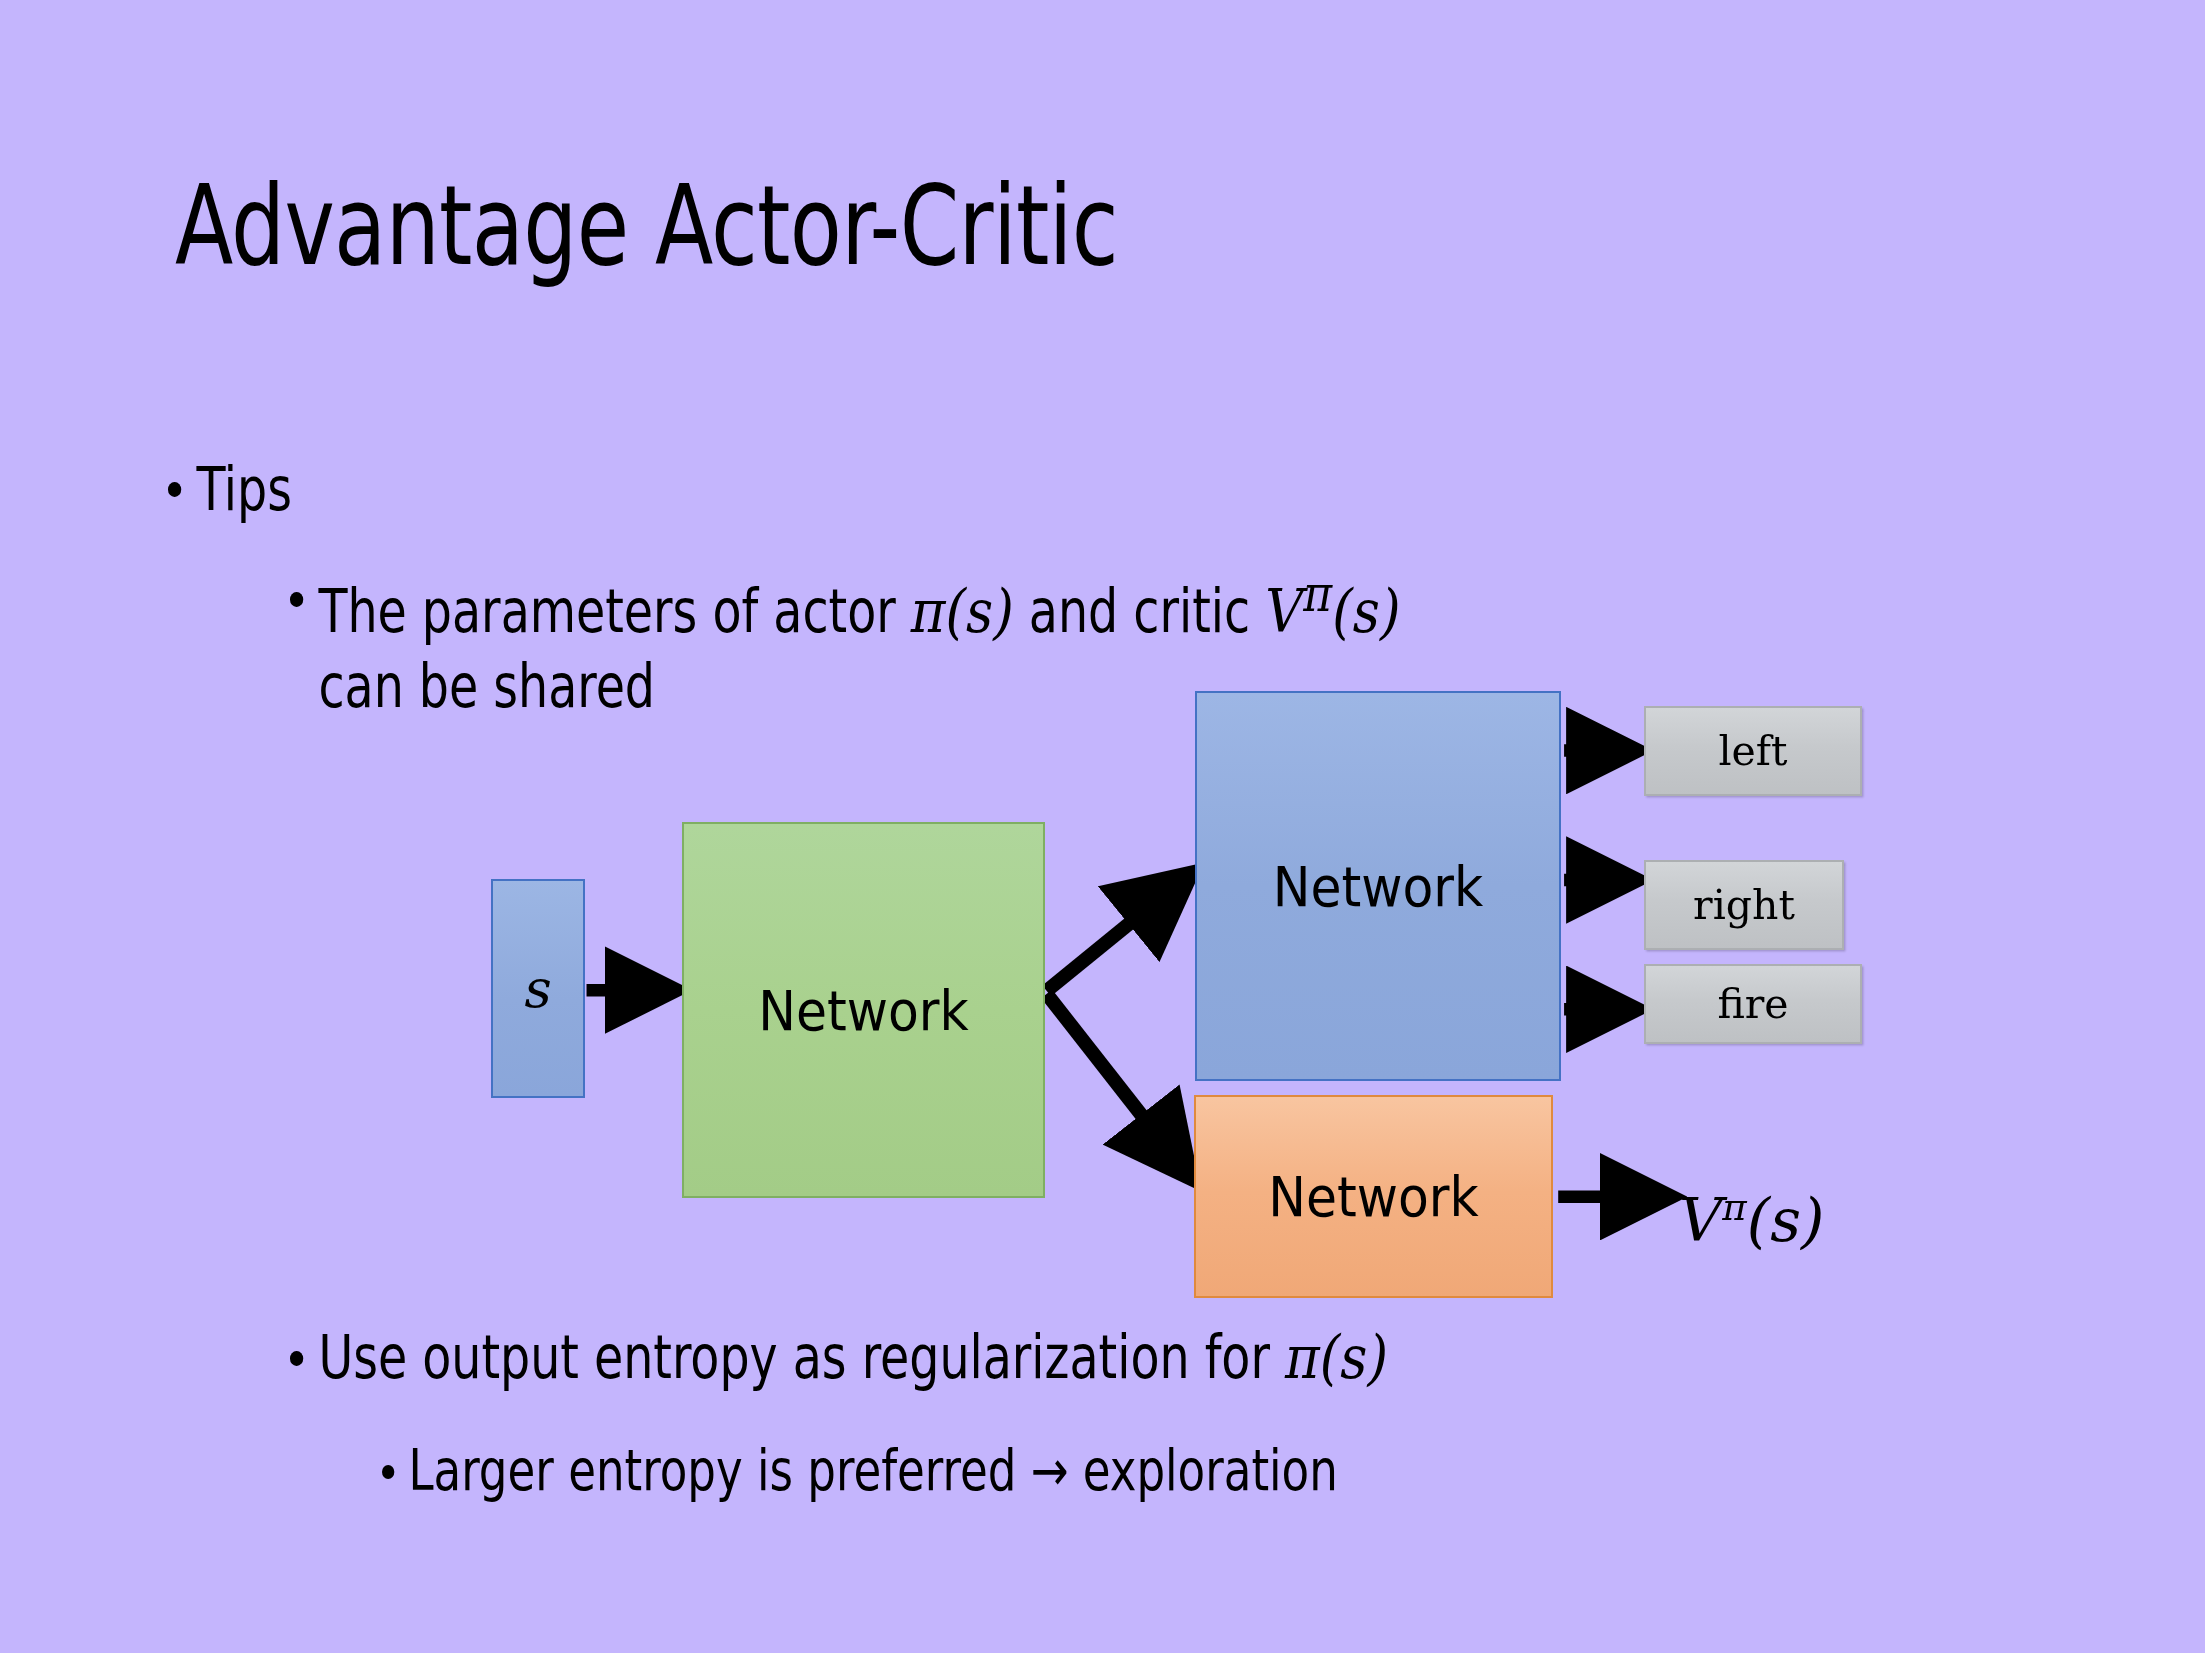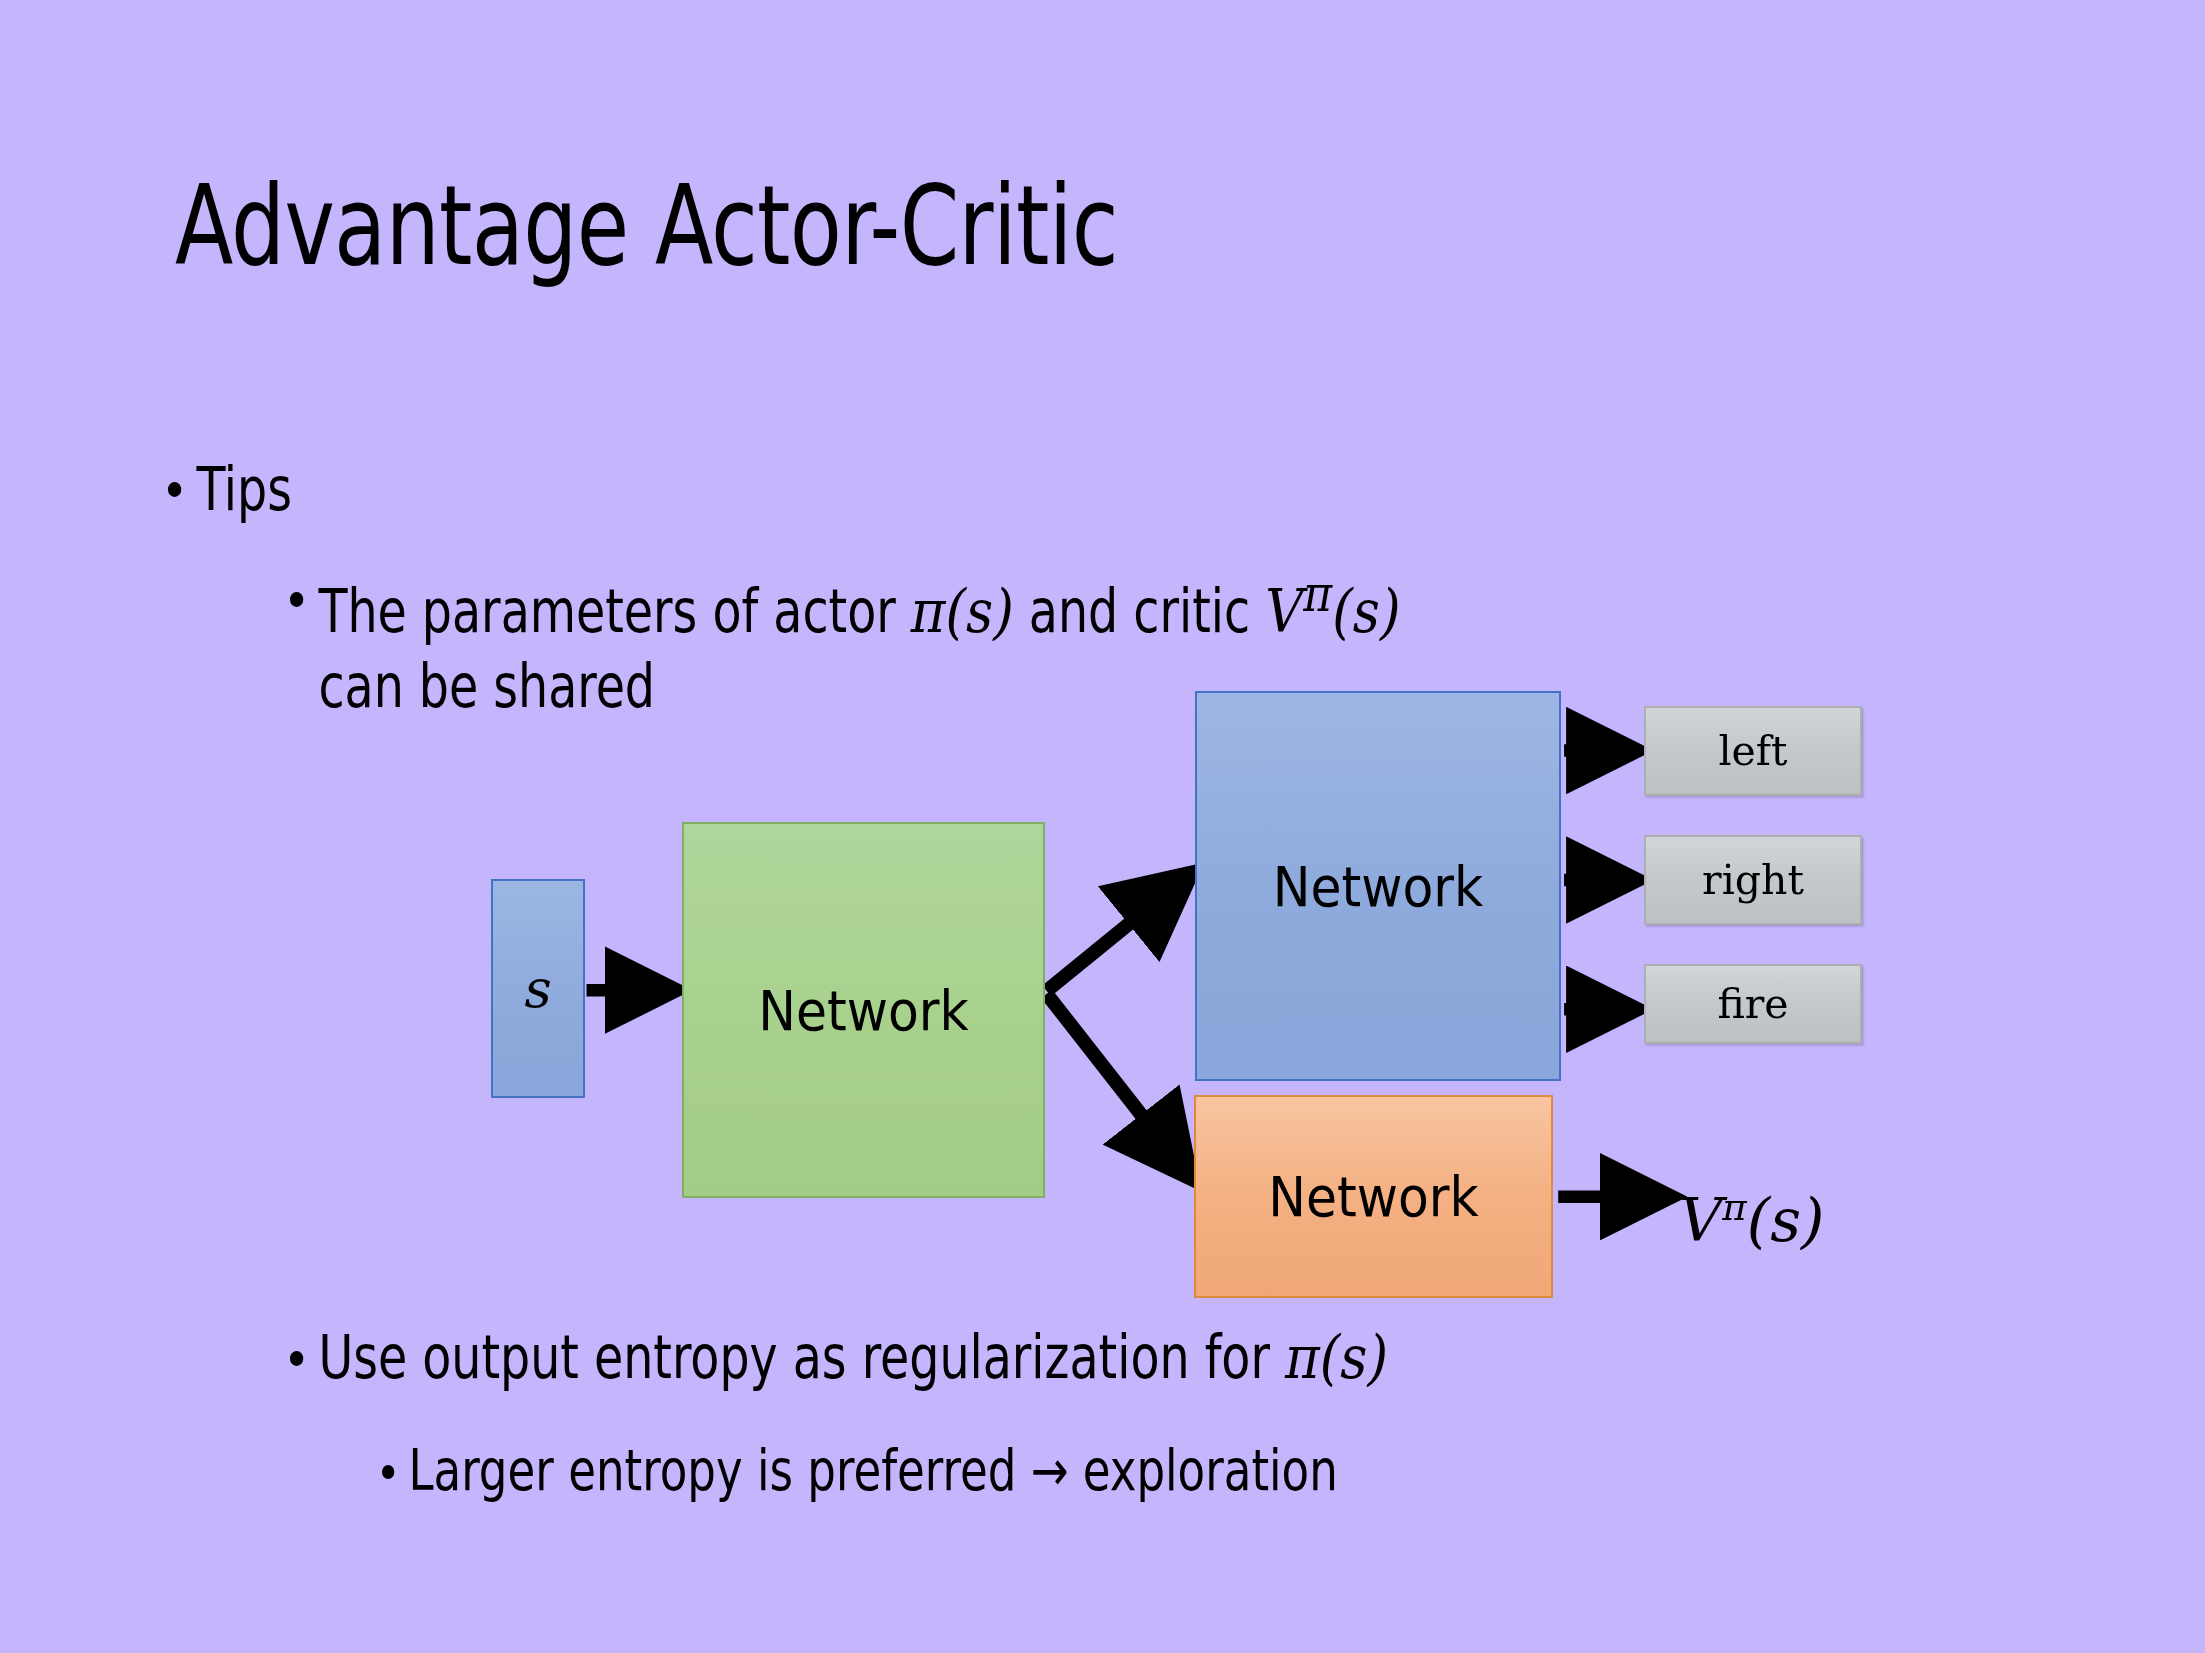--- a/index.html
+++ b/index.html
@@ -152,21 +152,21 @@
   }
 
   .outbox {
     background: linear-gradient(180deg, #D2D5D8 0%, #C6C9CC 45%, #BEC1C4 100%);
     border: 2.2px solid #ACAFB2;
     box-shadow: 2.2px 2.2px 2.2px rgba(0,0,0,0.22);
     font-family: "DejaVu Serif", "Liberation Serif", serif;
     font-size: 41px;
   }
   #box-left  { left: 1644px; top: 706px;  width: 218px; height: 90px; }
-  #box-right { left: 1644px; top: 835px; width: 218px; height: 90px; }
+  #box-right { left: 1644px; top: 860px; width: 200px; height: 90px; }
   #box-fire  { left: 1644px; top: 964px; width: 218px; height: 80px; }
 
   #lbl-v {
     position: absolute;
     left: 1679px; top: 1160px;
     font-family: "DejaVu Serif", "Liberation Serif", serif;
     font-style: italic;
     font-size: 60px;
     white-space: nowrap;
     color: #000;

